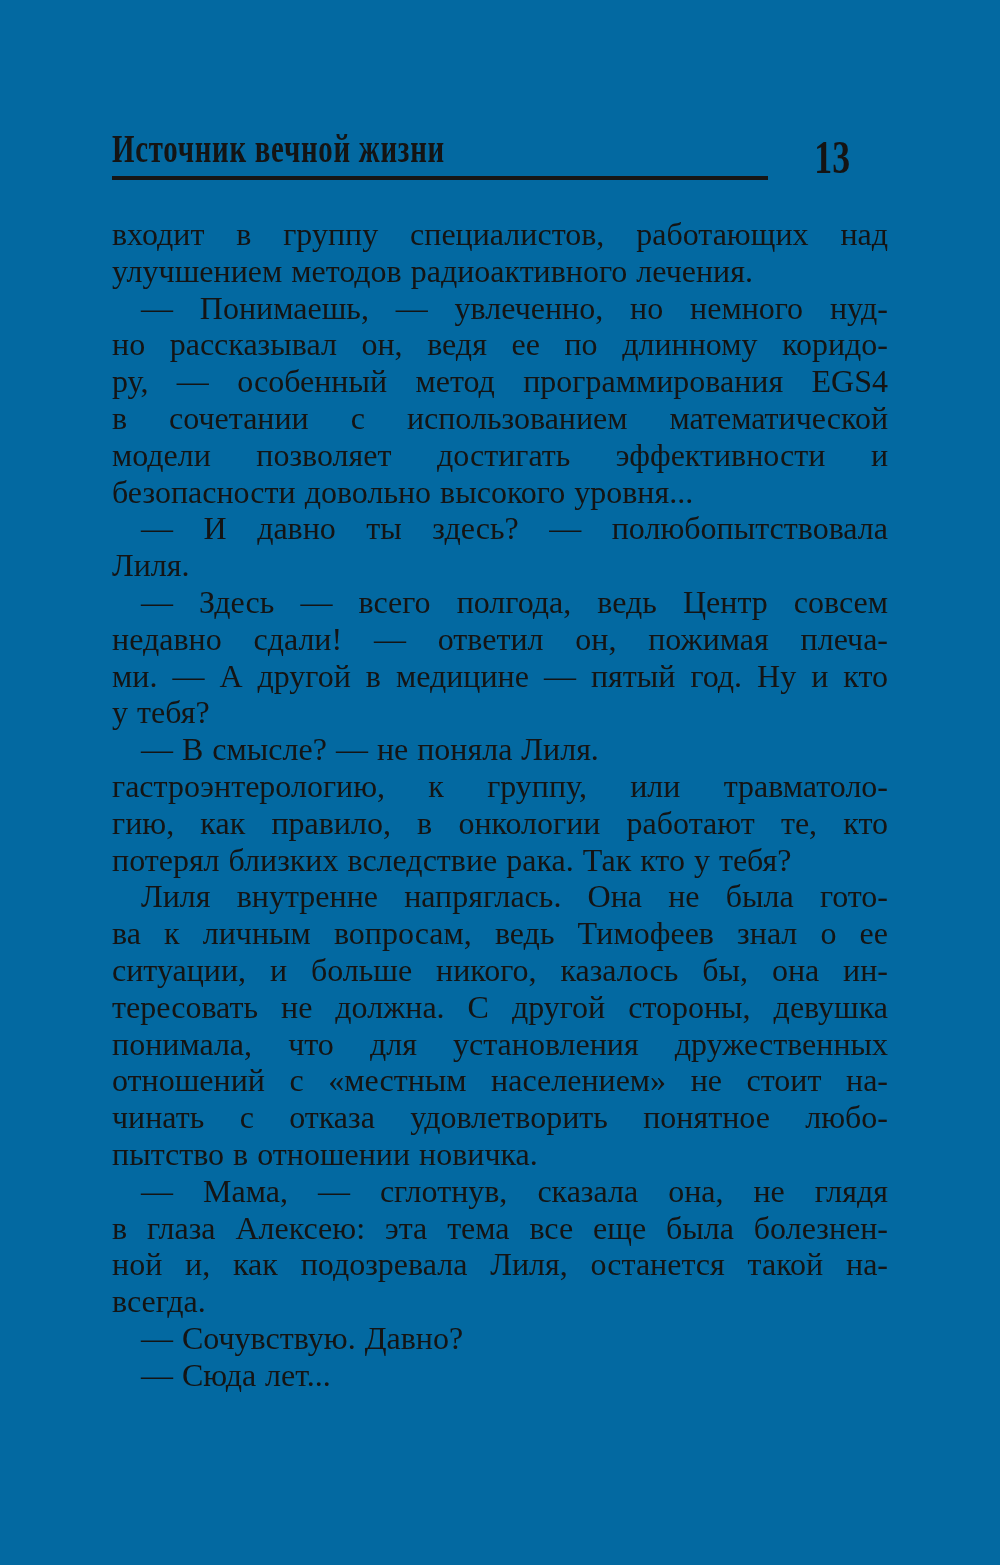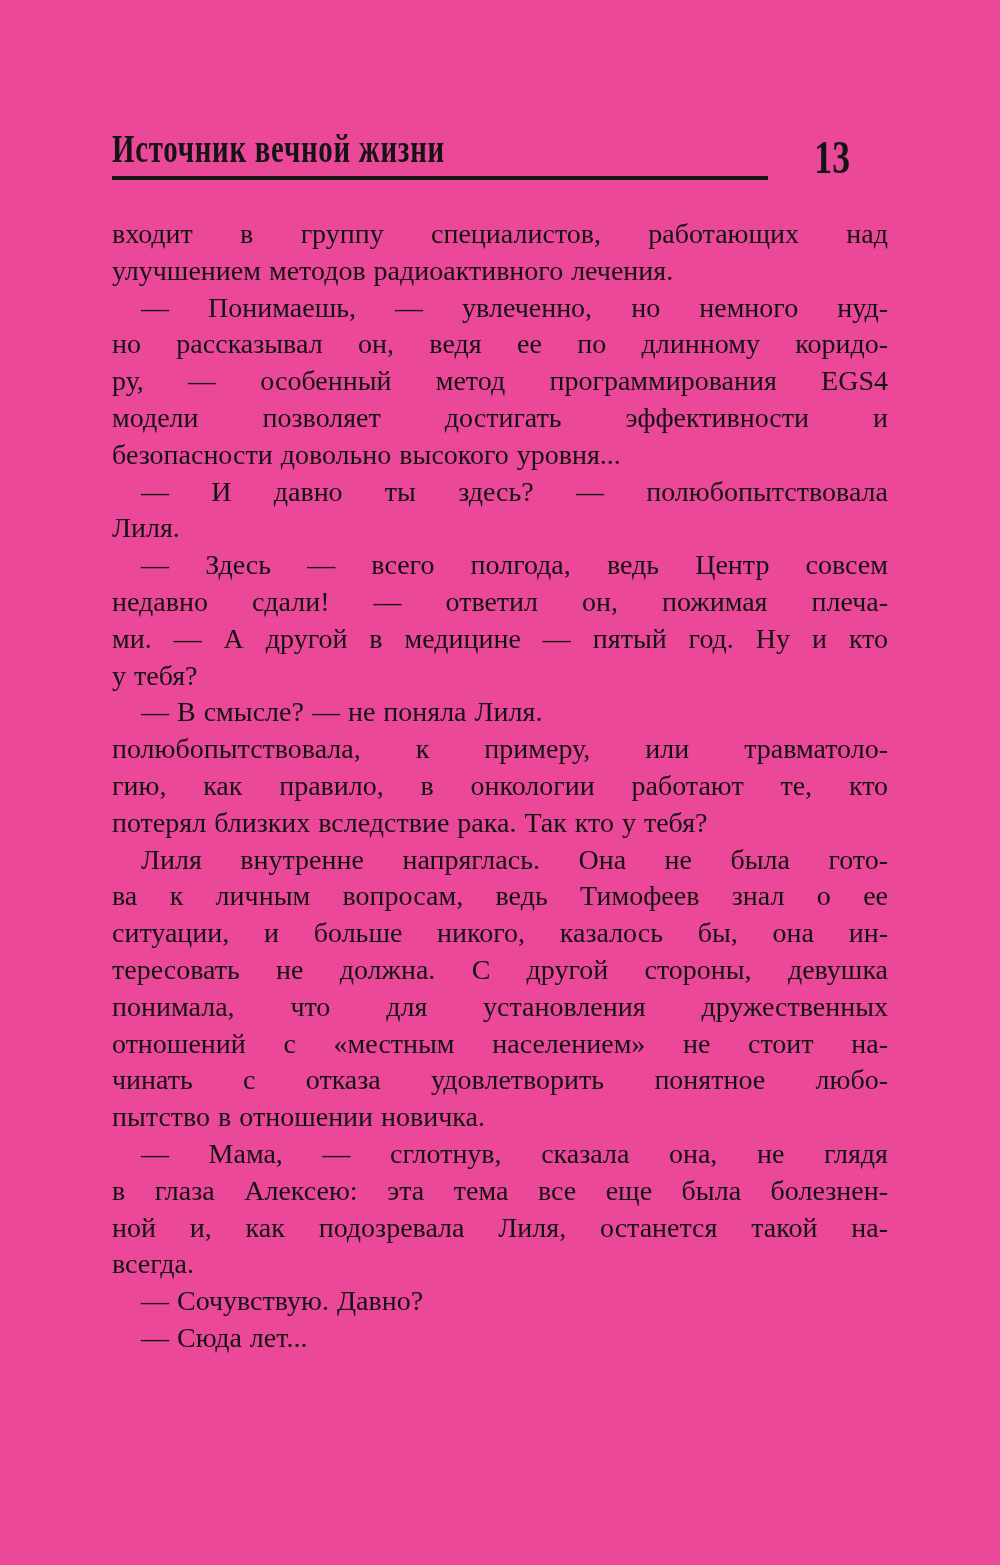--- a/index.html
+++ b/index.html
@@ -4,21 +4,21 @@
 <style>
   html, body {
     margin: 0;
     padding: 0;
     background: #ffffff;
   }
   .page {
     position: relative;
     width: 1000px;
     height: 1565px;
-    background: #ec4899;
+    background: #0369a1;
     box-sizing: border-box;
     font-family: "Liberation Serif", serif;
     color: #141414;
     overflow: hidden;
   }
   
   .header {
     position: absolute;
     left: 112px;
     top: 128px;
@@ -54,21 +54,21 @@
     line-height: 47px;
     transform: scaleX(0.76);
     transform-origin: right bottom;
   }
   
   .text {
     position: absolute;
     left: 112px;
     top: 216px;
     width: 776px;
-    font-size: 28px;
+    font-size: 32px;
     line-height: 36.8px;
     word-spacing: 1px;
   }
   .line {
     text-align: justify;
     text-align-last: justify;
     white-space: normal;
   }
   .line.last {
     text-align: left;
@@ -91,30 +91,31 @@
     </div>
     <span class="page-number">13</span>
   </div>
 
   <div class="text">
       <div class="line">входит в группу специалистов, работающих над</div>
       <div class="line last">улучшением методов радиоактивного лечения.</div>
       <div class="line indent">— Понимаешь, — увлеченно, но немного нуд-</div>
       <div class="line">но рассказывал он, ведя ее по длинному коридо-</div>
       <div class="line">ру, — особенный метод программирования EGS4</div>
+      <div class="line">в сочетании с использованием математической</div>
       <div class="line">модели позволяет достигать эффективности и</div>
       <div class="line last">безопасности довольно высокого уровня...</div>
       <div class="line indent">— И давно ты здесь? — полюбопытствовала</div>
       <div class="line last">Лиля.</div>
       <div class="line indent">— Здесь — всего полгода, ведь Центр совсем</div>
       <div class="line">недавно сдали! — ответил он, пожимая плеча-</div>
       <div class="line">ми. — А другой в медицине — пятый год. Ну и кто</div>
       <div class="line last">у тебя?</div>
       <div class="line indent last">— В смысле? — не поняла Лиля.</div>
-      <div class="line">полюбопытствовала, к примеру, или травматоло-</div>
+      <div class="line">гастроэнтерологию, к группу, или травматоло-</div>
       <div class="line">гию, как правило, в онкологии работают те, кто</div>
       <div class="line last"><span>потерял близких вследствие рака. Так </span><span class="it">кто</span><span> у тебя?</span></div>
       <div class="line indent">Лиля внутренне напряглась. Она не была гото-</div>
       <div class="line">ва к личным вопросам, ведь Тимофеев знал о ее</div>
       <div class="line">ситуации, и больше никого, казалось бы, она ин-</div>
       <div class="line">тересовать не должна. С другой стороны, девушка</div>
       <div class="line">понимала, что для установления дружественных</div>
       <div class="line">отношений с «местным населением» не стоит на-</div>
       <div class="line">чинать с отказа удовлетворить понятное любо-</div>
       <div class="line last">пытство в отношении новичка.</div>

